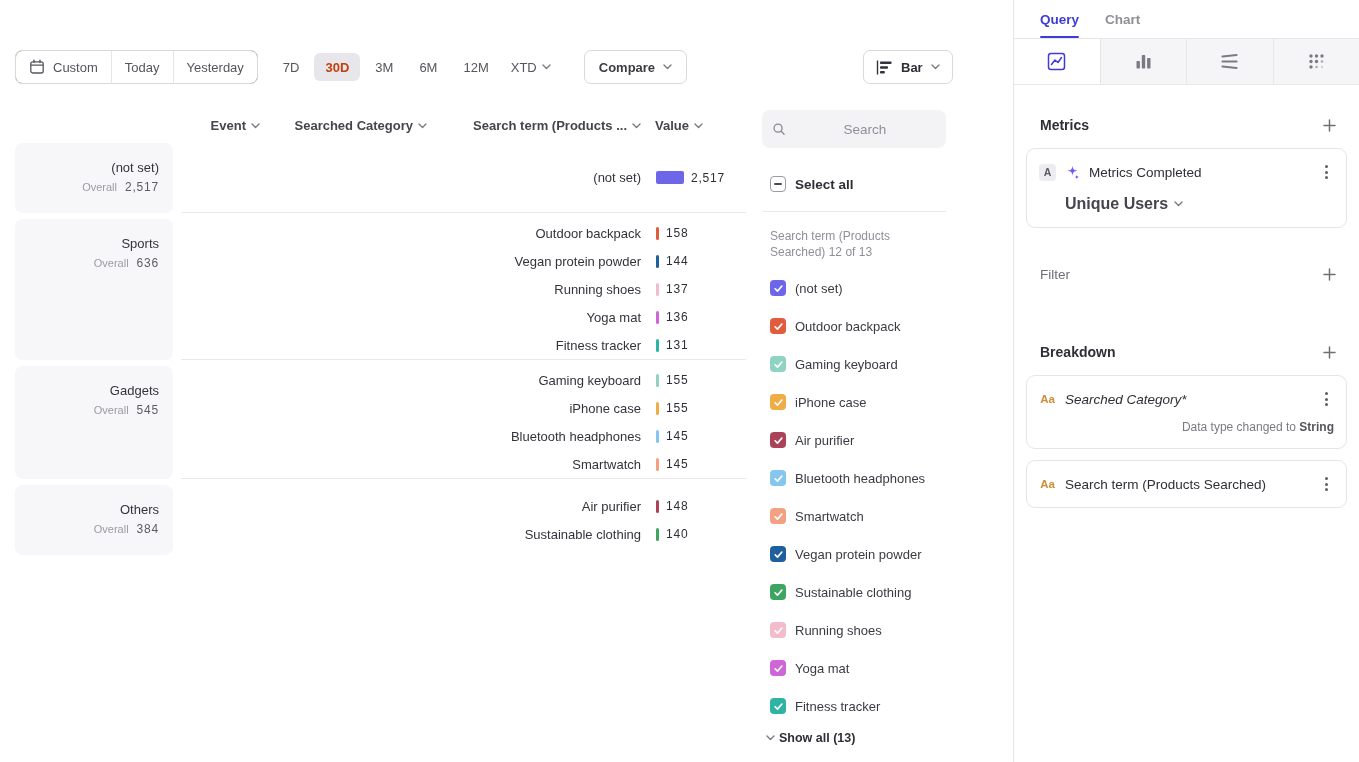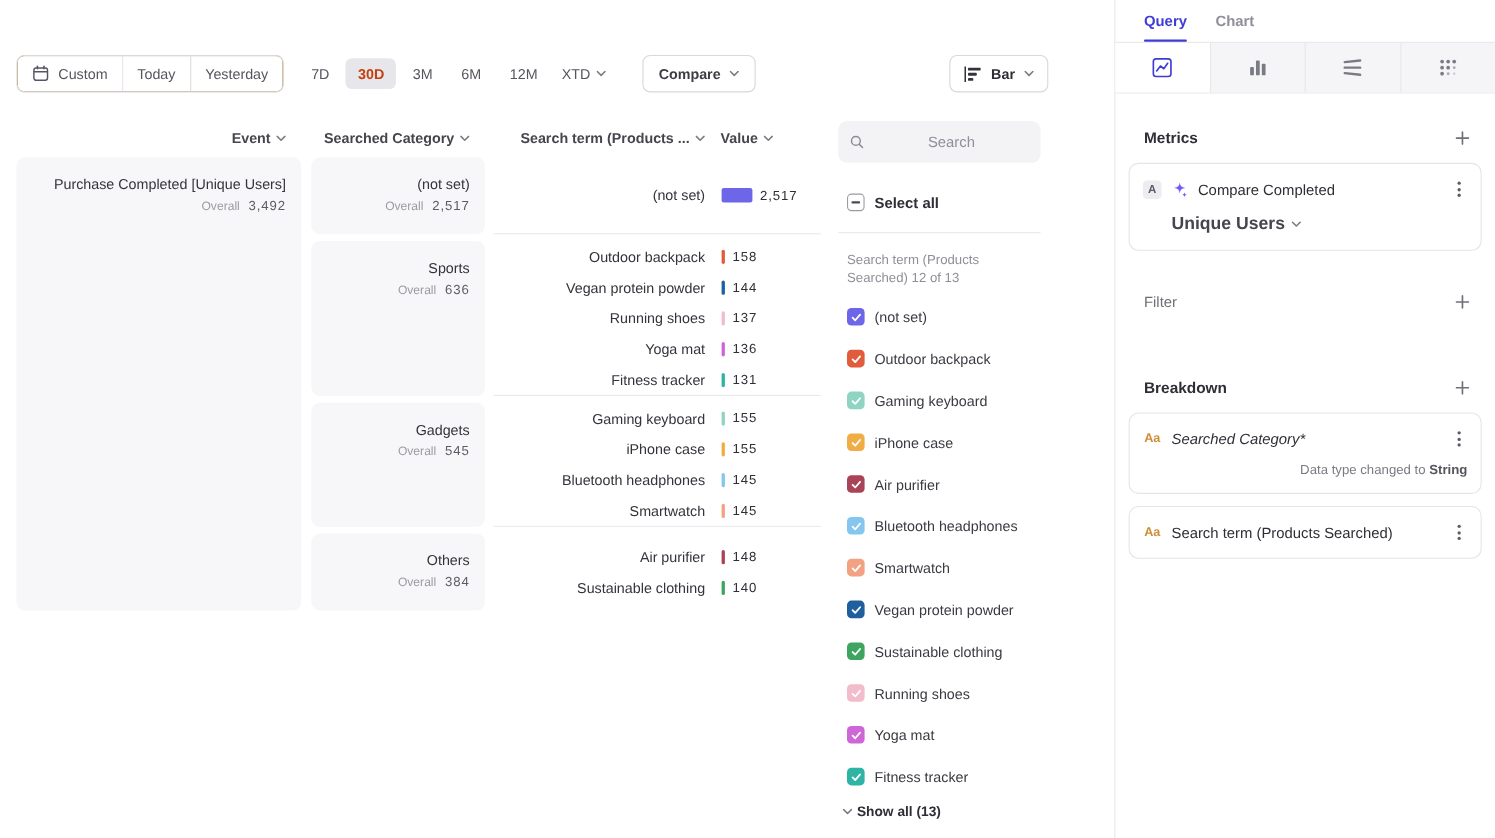--- a/index.html
+++ b/index.html
@@ -173,26 +173,20 @@
         </div>
         <div class="th th-value">
           <span>Value</span>
           <svg class="chev" width="9" height="6" viewBox="0 0 9 6">
               <path d="M1 1l3.5 3.5L8 1" fill="none" stroke="currentColor" stroke-width="1.4" stroke-linecap="round" stroke-linejoin="round"></path>
             </svg>
         </div>
       </div>
     </div>
     <div class="tbody">
-      <div class="event-col">
-        <div class="cell event-cell">
-          <div class="cell-title">Purchase Completed [Unique Users]</div>
-          <div class="cell-overall"><span>Overall</span><span class="ov-value">3,492</span></div>
-        </div>
-      </div>
       <div class="groups">
           <div class="group-row">
             <div class="cell cat-cell">
               <div class="cell-title">(not set)</div>
               <div class="cell-overall"><span>Overall</span><span class="ov-value">2,517</span></div>
             </div>
             <div class="rows">
               <div class="trow">
                 <span class="term">(not set)</span>
                 <span class="val">
@@ -481,21 +475,21 @@
           </svg>
       </button>
     </div>
     <div class="card">
       <div class="card-row">
         <span class="badge-a">A</span>
         <svg class="sparkle" width="15" height="15" viewBox="0 0 16 16">
             <path d="M8 0.8 C8.5 4.6 9.6 5.7 13.4 6.2 C9.6 6.7 8.5 7.8 8 11.6 C7.5 7.8 6.4 6.7 2.6 6.2 C6.4 5.7 7.5 4.6 8 0.8 Z" fill="currentColor"></path>
             <path d="M12.6 10.4 C12.85 12 13.4 12.55 15 12.8 C13.4 13.05 12.85 13.6 12.6 15.2 C12.35 13.6 11.8 13.05 10.2 12.8 C11.8 12.55 12.35 12 12.6 10.4 Z" fill="currentColor"></path>
           </svg>
-        <span class="card-title">Compare Completed</span>
+        <span class="card-title">Metrics Completed</span>
         <span class="kebab">
             <i></i>
             <i></i>
             <i></i>
           </span>
       </div>
       <div class="card-sub">
         <span>Unique Users</span>
         <svg class="chev" width="9" height="6" viewBox="0 0 9 6">
             <path d="M1 1l3.5 3.5L8 1" fill="none" stroke="currentColor" stroke-width="1.4" stroke-linecap="round" stroke-linejoin="round"></path>

